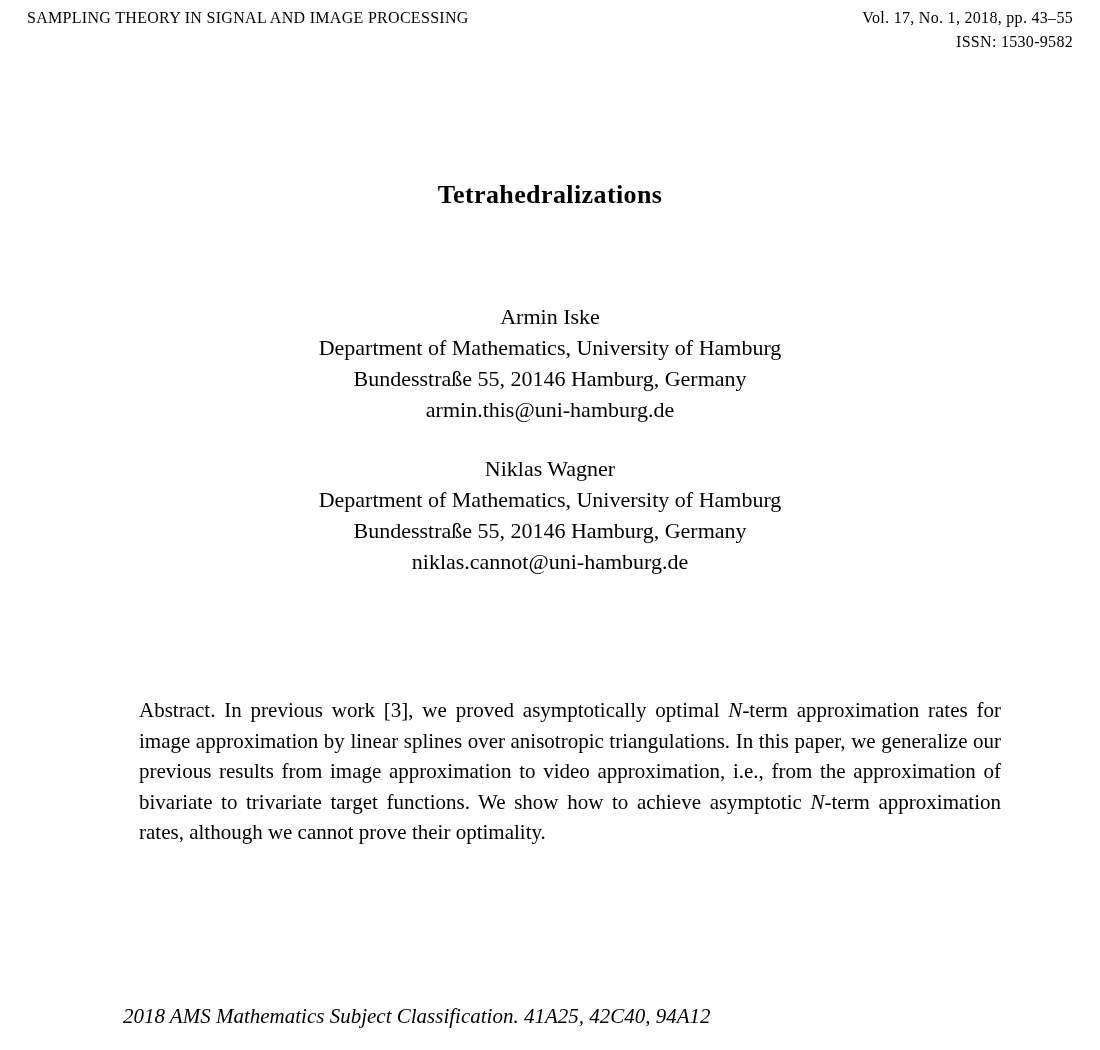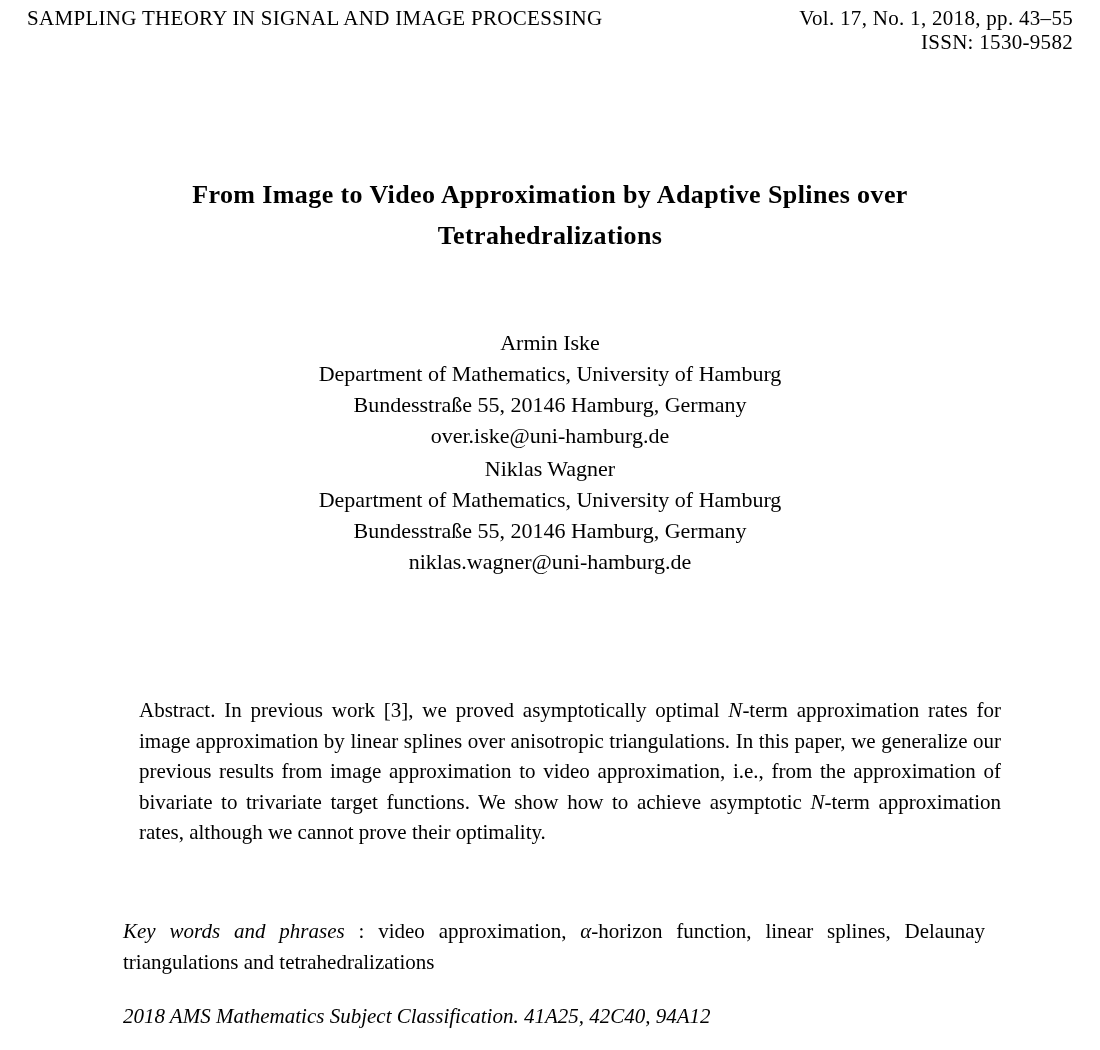--- a/index.html
+++ b/index.html
@@ -16,21 +16,21 @@
     font-family: "Liberation Serif", "DejaVu Serif", serif;
     overflow: hidden;
   }
   .journal-header {
     position: absolute;
     top: 6px;
     left: 27px;
     right: 27px;
     display: flex;
     justify-content: space-between;
-    font-size: 21px;
+    font-size: 16px;
     line-height: 24px;
     letter-spacing: 0.3px;
   }
   .journal-header .right {
     text-align: right;
   }
   .paper-title {
     position: absolute;
     top: 174px;
     left: 40px;
@@ -42,21 +42,21 @@
     letter-spacing: 0.4px;
   }
   .author-block {
     position: absolute;
     left: 0;
     width: 100%;
     text-align: center;
     font-size: 22px;
     line-height: 31px;
   }
-  .author-block.first  { top: 301px; margin-top: 26px; }
+  .author-block.first  { top: 301px; }
   .author-block.second { top: 453px; text-align: center; }
   .body-par {
     position: absolute;
     left: 123px;
     width: 862px;
     font-size: 21px;
     line-height: 30.5px;
     text-align: justify;
   }
   .abstract  { top: 695px; margin-left: 16px; }
@@ -77,37 +77,35 @@
     <div class="left">
       <div>SAMPLING THEORY IN SIGNAL AND IMAGE PROCESSING</div>
     </div>
     <div class="right">
       <div>Vol. 17, No. 1, 2018, pp. 43–55</div>
       <div>ISSN: 1530-9582</div>
     </div>
   </div>
 
   <div class="paper-title">
-    <div>From Image to Video Approximation by Adaptive Splines over</div>
     <div>Tetrahedralizations</div>
   </div>
 
   <div class="author-block first">
     <div>Armin Iske</div>
     <div>Department of Mathematics, University of Hamburg</div>
     <div>Bundesstraße 55, 20146 Hamburg, Germany</div>
-    <div>over.iske@uni-hamburg.de</div>
+    <div>armin.this@uni-hamburg.de</div>
   </div>
 
   <div class="author-block second">
     <div>Niklas Wagner</div>
     <div>Department of Mathematics, University of Hamburg</div>
     <div>Bundesstraße 55, 20146 Hamburg, Germany</div>
-    <div>niklas.wagner@uni-hamburg.de</div>
+    <div>niklas.cannot@uni-hamburg.de</div>
   </div>
 
   <div class="body-par abstract"><span>Abstract.  In previous work [3], we proved asymptotically optimal </span><span class="italic">N</span><span>-term approximation rates for image approximation by linear splines over anisotropic triangulations.  In this paper, we generalize our previous results from image approximation to video approximation, i.e., from the approximation of bivariate to trivariate target functions.  We show how to achieve asymptotic </span><span class="italic">N</span><span>-term approximation rates, although we cannot prove their optimality.</span></div>
 
-  <div class="body-par keywords"><span class="italic">Key words and phrases</span><span> : video approximation, </span><span class="italic">α</span><span>-horizon function, linear splines, Delaunay triangulations and tetrahedralizations</span></div>
 
   <div class="body-par ams">2018 AMS Mathematics Subject Classification. 41A25, 42C40, 94A12</div>
 
 </div>
 
 </body></html>

